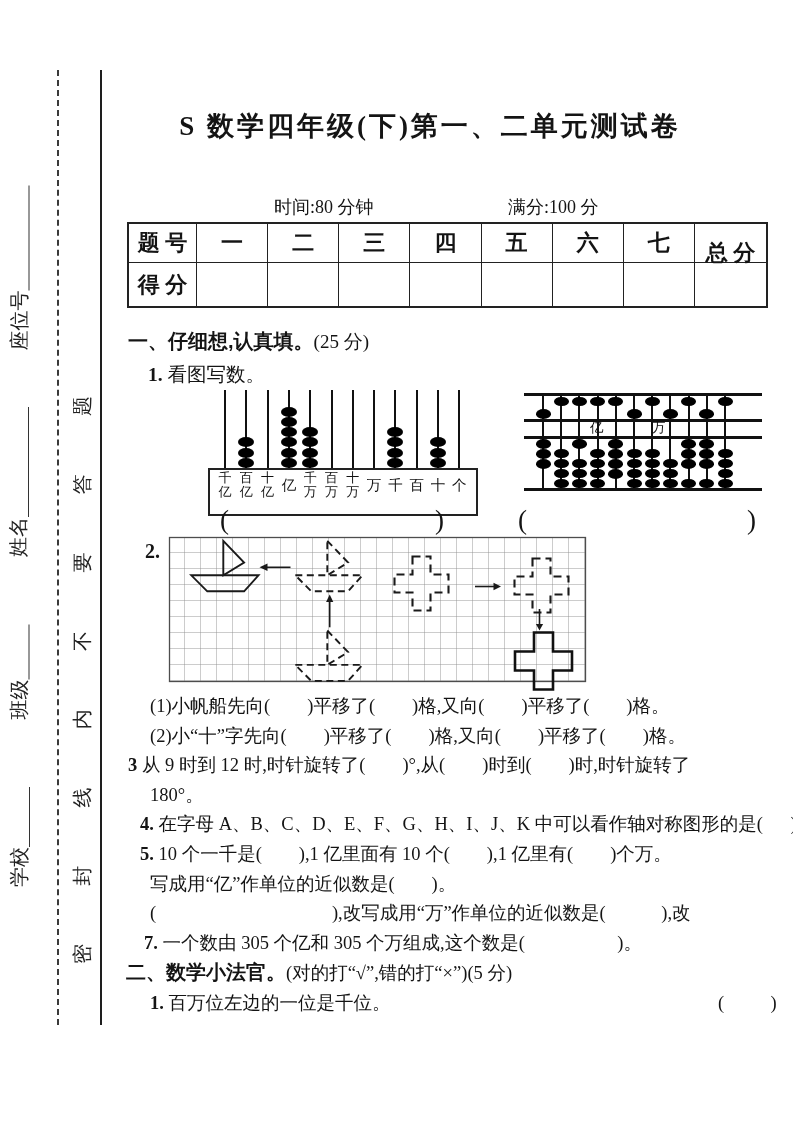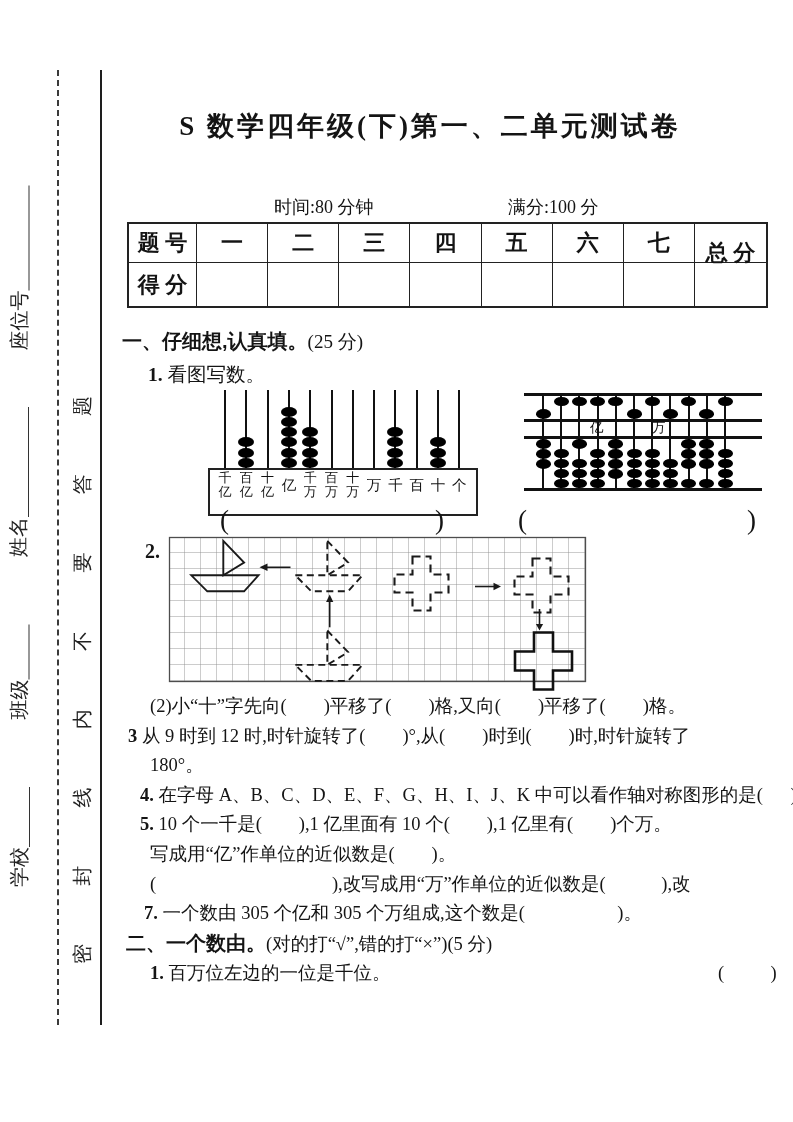--- a/index.html
+++ b/index.html
@@ -24,21 +24,21 @@
   
   .score-table{position:absolute;left:127px;top:222px;width:637px;border:2.4px solid #222;
                display:grid;grid-template-columns:68px repeat(8,1fr);grid-template-rows:39px 43px;
                background:#fff;}
   .stc{border-right:1.4px solid #222;display:flex;align-items:center;justify-content:center;
        font-size:22px;font-weight:bold;}
   .stc:nth-child(9n){border-right:none;margin-top:20px;}
   .sth{border-bottom:1.4px solid #222;}
   
   .h-sans{font-family:"Liberation Sans","DejaVu Sans",sans-serif;font-weight:bold;}
-  .sec1-head{position:absolute;left:122px;top:328px;font-size:20px;}
+  .sec1-head{position:absolute;left:128px;top:328px;font-size:20px;}
   .sec1-head .score{font-size:19px;font-weight:normal;font-family:"Liberation Serif",serif;}
   .q1-line{position:absolute;left:148px;top:361px;font-size:19.5px;}
   .q1-line .num{font-weight:bold;}
   .q2-num{position:absolute;left:145px;top:540px;font-size:20px;font-weight:bold;}
   .lines{position:absolute;left:126px;top:692px;width:662px;font-size:18.5px;line-height:29.6px;}
   .line{white-space:pre;position:relative;}
   .line .num{font-weight:bold;}
   .line .h2{font-size:20px;}
   .line .right{position:absolute;left:592px;top:0;}
   
@@ -304,23 +304,24 @@
     <g>
       <line x1="371.5" y1="73" x2="371.5" y2="89" stroke="#1a1a1a" stroke-width="1.6"></line>
       <polygon points="367.9,88 375.1,88 371.5,94.5" fill="#1a1a1a"></polygon>
     </g>
 
     <path d="M366,96.5 h19 v19 h19 v19 h-19 v19 h-19 v-19 h-19 v-19 h19 Z" fill="none" stroke="#111" stroke-width="2.6"></path>
   </svg>
 </div>
 
 <div class="lines" id="lines">
+    <div class="line" style="padding-left: 24px;"><span class="">(1)</span><span>小帆船先向(        )平移了(        )格,又向(        )平移了(        )格。</span></div>
     <div class="line" style="padding-left: 24px;"><span class="">(2)</span><span>小“十”字先向(        )平移了(        )格,又向(        )平移了(        )格。</span></div>
     <div class="line" style="padding-left: 2px;"><span class="num">3</span><span> 从 9 时到 12 时,时针旋转了(        )°,从(        )时到(        )时,时针旋转了</span></div>
     <div class="line" style="padding-left: 24px;"><span>180°。</span></div>
     <div class="line" style="padding-left: 14px;"><span class="num">4.</span><span> 在字母 A、B、C、D、E、F、G、H、I、J、K 中可以看作轴对称图形的是(      )。</span></div>
     <div class="line" style="padding-left: 14px;"><span class="num">5.</span><span> 10 个一千是(        ),1 亿里面有 10 个(        ),1 亿里有(        )个万。</span></div>
     <div class="line" style="padding-left: 24px;"><span>写成用“亿”作单位的近似数是(        )。</span></div>
     <div class="line" style="padding-left: 24px;"><span>(                                      ),改写成用“万”作单位的近似数是(            ),改</span></div>
     <div class="line" style="padding-left: 18px;"><span class="num">7.</span><span> 一个数由 305 个亿和 305 个万组成,这个数是(                    )。</span></div>
-    <div class="line"><span class="h2 h-sans">二、一个数由。</span><span>(对的打“√”,错的打“×”)(5 分)</span></div>
+    <div class="line"><span class="h2 h-sans">二、数学小法官。</span><span>(对的打“√”,错的打“×”)(5 分)</span></div>
     <div class="line" style="padding-left: 24px;"><span class="num">1.</span><span> 百万位左边的一位是千位。</span><span class="right">(          )</span></div>
   </div>
 
 </body></html>

